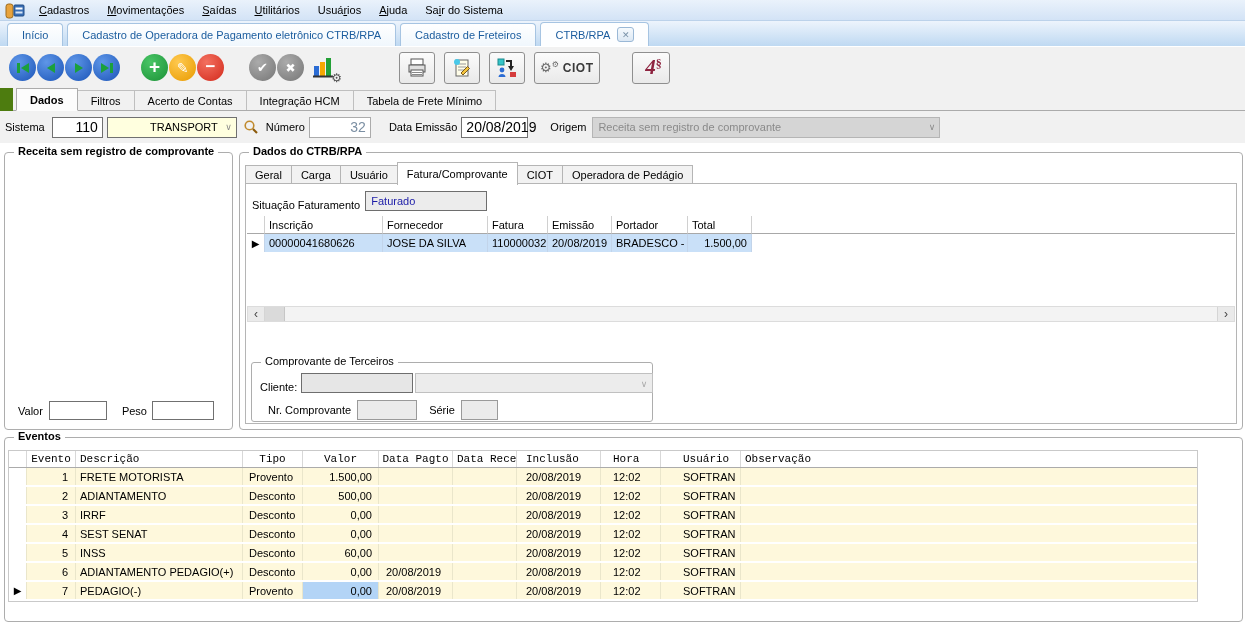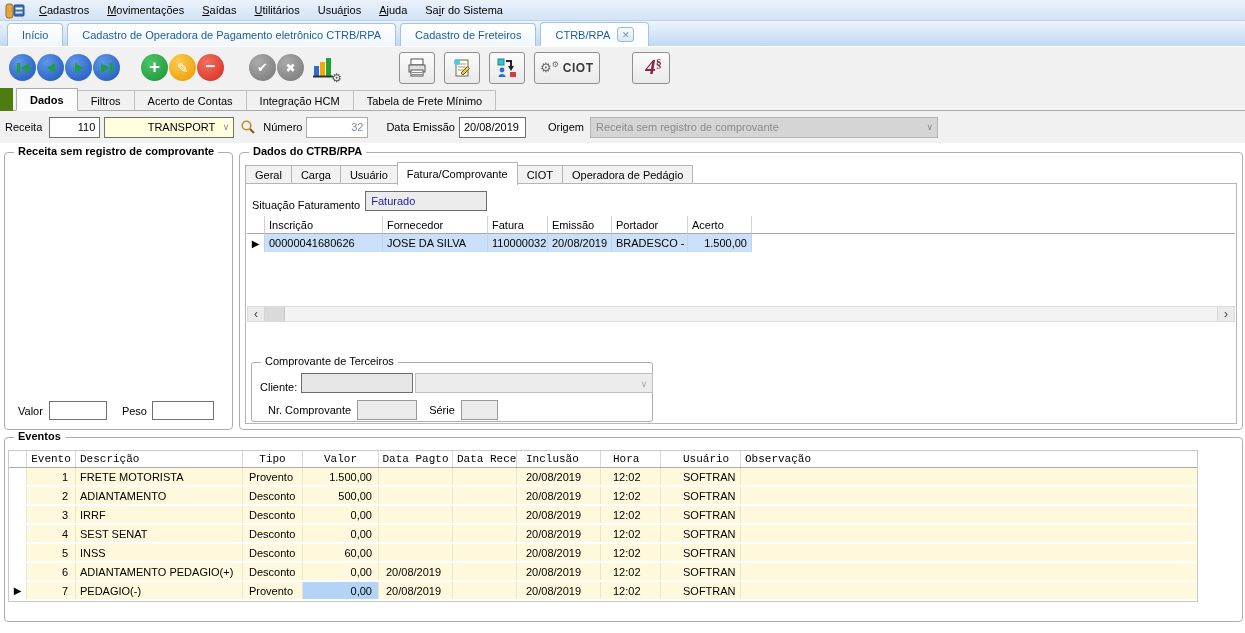--- a/index.html
+++ b/index.html
@@ -63,21 +63,21 @@
     display:flex; align-items:flex-end; padding-left:3px; border-bottom:1px solid #ABABAB;margin-left:13px; }
   .stab { height:20px; border:1px solid #BFBFBF; border-bottom:none; background:#F1F1F1;
     display:flex; align-items:center; padding:0 13px; margin-right:-1px; white-space:nowrap; }
   .stab.active { height:23px; background:#FCFCFC; font-weight:bold; border-color:#ABABAB;
     border-bottom:1px solid #FCFCFC; margin-bottom:-1px; position:relative; z-index:2; }
 
   
   .formstrip { position:absolute; top:111px; left:0; right:0; height:32px; background:#F1F1F1;
     display:flex; align-items:center; padding-left:5px; }
   .lbl { white-space:nowrap; }
-  .tbox { height:21px; border:1px solid #707070; background:#fff; font-family:inherit; font-size:11px; padding:0 4px; }
+  .tbox { height:21px; border:1px solid #707070; background:#fff; font-family:inherit; font-size:14px; padding:0 4px; }
   .tbox.right { text-align:right; }
   .combo { height:21px; border:1px solid #707070; background:#FFFFDF; position:relative;
     display:flex; align-items:center; }
   .combo .cv { flex:1; text-align:right; padding-right:18px; overflow:hidden; white-space:nowrap; }
   .combo .chev { position:absolute; right:4px; color:#8A8A8A; font-size:9px; }
   .combo.disabled { background:#D5D5D5; border-color:#B5B5B5; color:#8A8A8A; }
   .combo.disabled .cv { text-align:left; padding-left:5px; }
   .searchbtn { width:18px; height:18px; margin-left:5px; display:flex; align-items:center; justify-content:center; }
 
   
@@ -310,21 +310,21 @@
           <span>Integração HCM</span>
         </span>
 
         <span class="stab">
           <span>Tabela de Frete Mínimo</span>
         </span>
       </span>
   </div>
 
   <div class="formstrip">
-    <span class="lbl">Receita</span>
+    <span class="lbl">Sistema</span>
     <span class="tbox right" style="width:51px; margin-left:7px; display:flex; align-items:center; justify-content:flex-end;">110</span>
     <span class="combo" style="width:130px; margin-left:4px;">
       <span class="cv">TRANSPORT</span>
       <span class="chev">∨</span>
     </span>
     <span class="searchbtn">
       <svg width="16" height="16" viewBox="0 0 16 16">
         <circle cx="6.5" cy="6.5" r="4.3" fill="none" stroke="#C08A2D" stroke-width="1.6"></circle>
         <line x1="10" y1="10" x2="14" y2="14" stroke="#8B5A0B" stroke-width="2.2"></line>
       </svg>
@@ -392,21 +392,21 @@
       </span>
 
       <div class="ftable">
         <div class="frow">
           <span class="fh f-ind"></span>
           <span class="fh f-insc">Inscrição</span>
           <span class="fh f-forn">Fornecedor</span>
           <span class="fh f-fat">Fatura</span>
           <span class="fh f-emis">Emissão</span>
           <span class="fh f-port">Portador</span>
-          <span class="fh f-tot">Acerto</span>
+          <span class="fh f-tot">Total</span>
           <span class="fh f-fill"></span>
         </div>
         <div class="frow">
           <span class="fd f-ind" style="font-size:10px;">▶</span>
           <span class="fd f-insc">00000041680626</span>
           <span class="fd f-forn">JOSE DA SILVA</span>
           <span class="fd f-fat">110000032</span>
           <span class="fd f-emis">20/08/2019</span>
           <span class="fd f-port">BRADESCO - JC T</span>
           <span class="fd f-tot">1.500,00</span>

